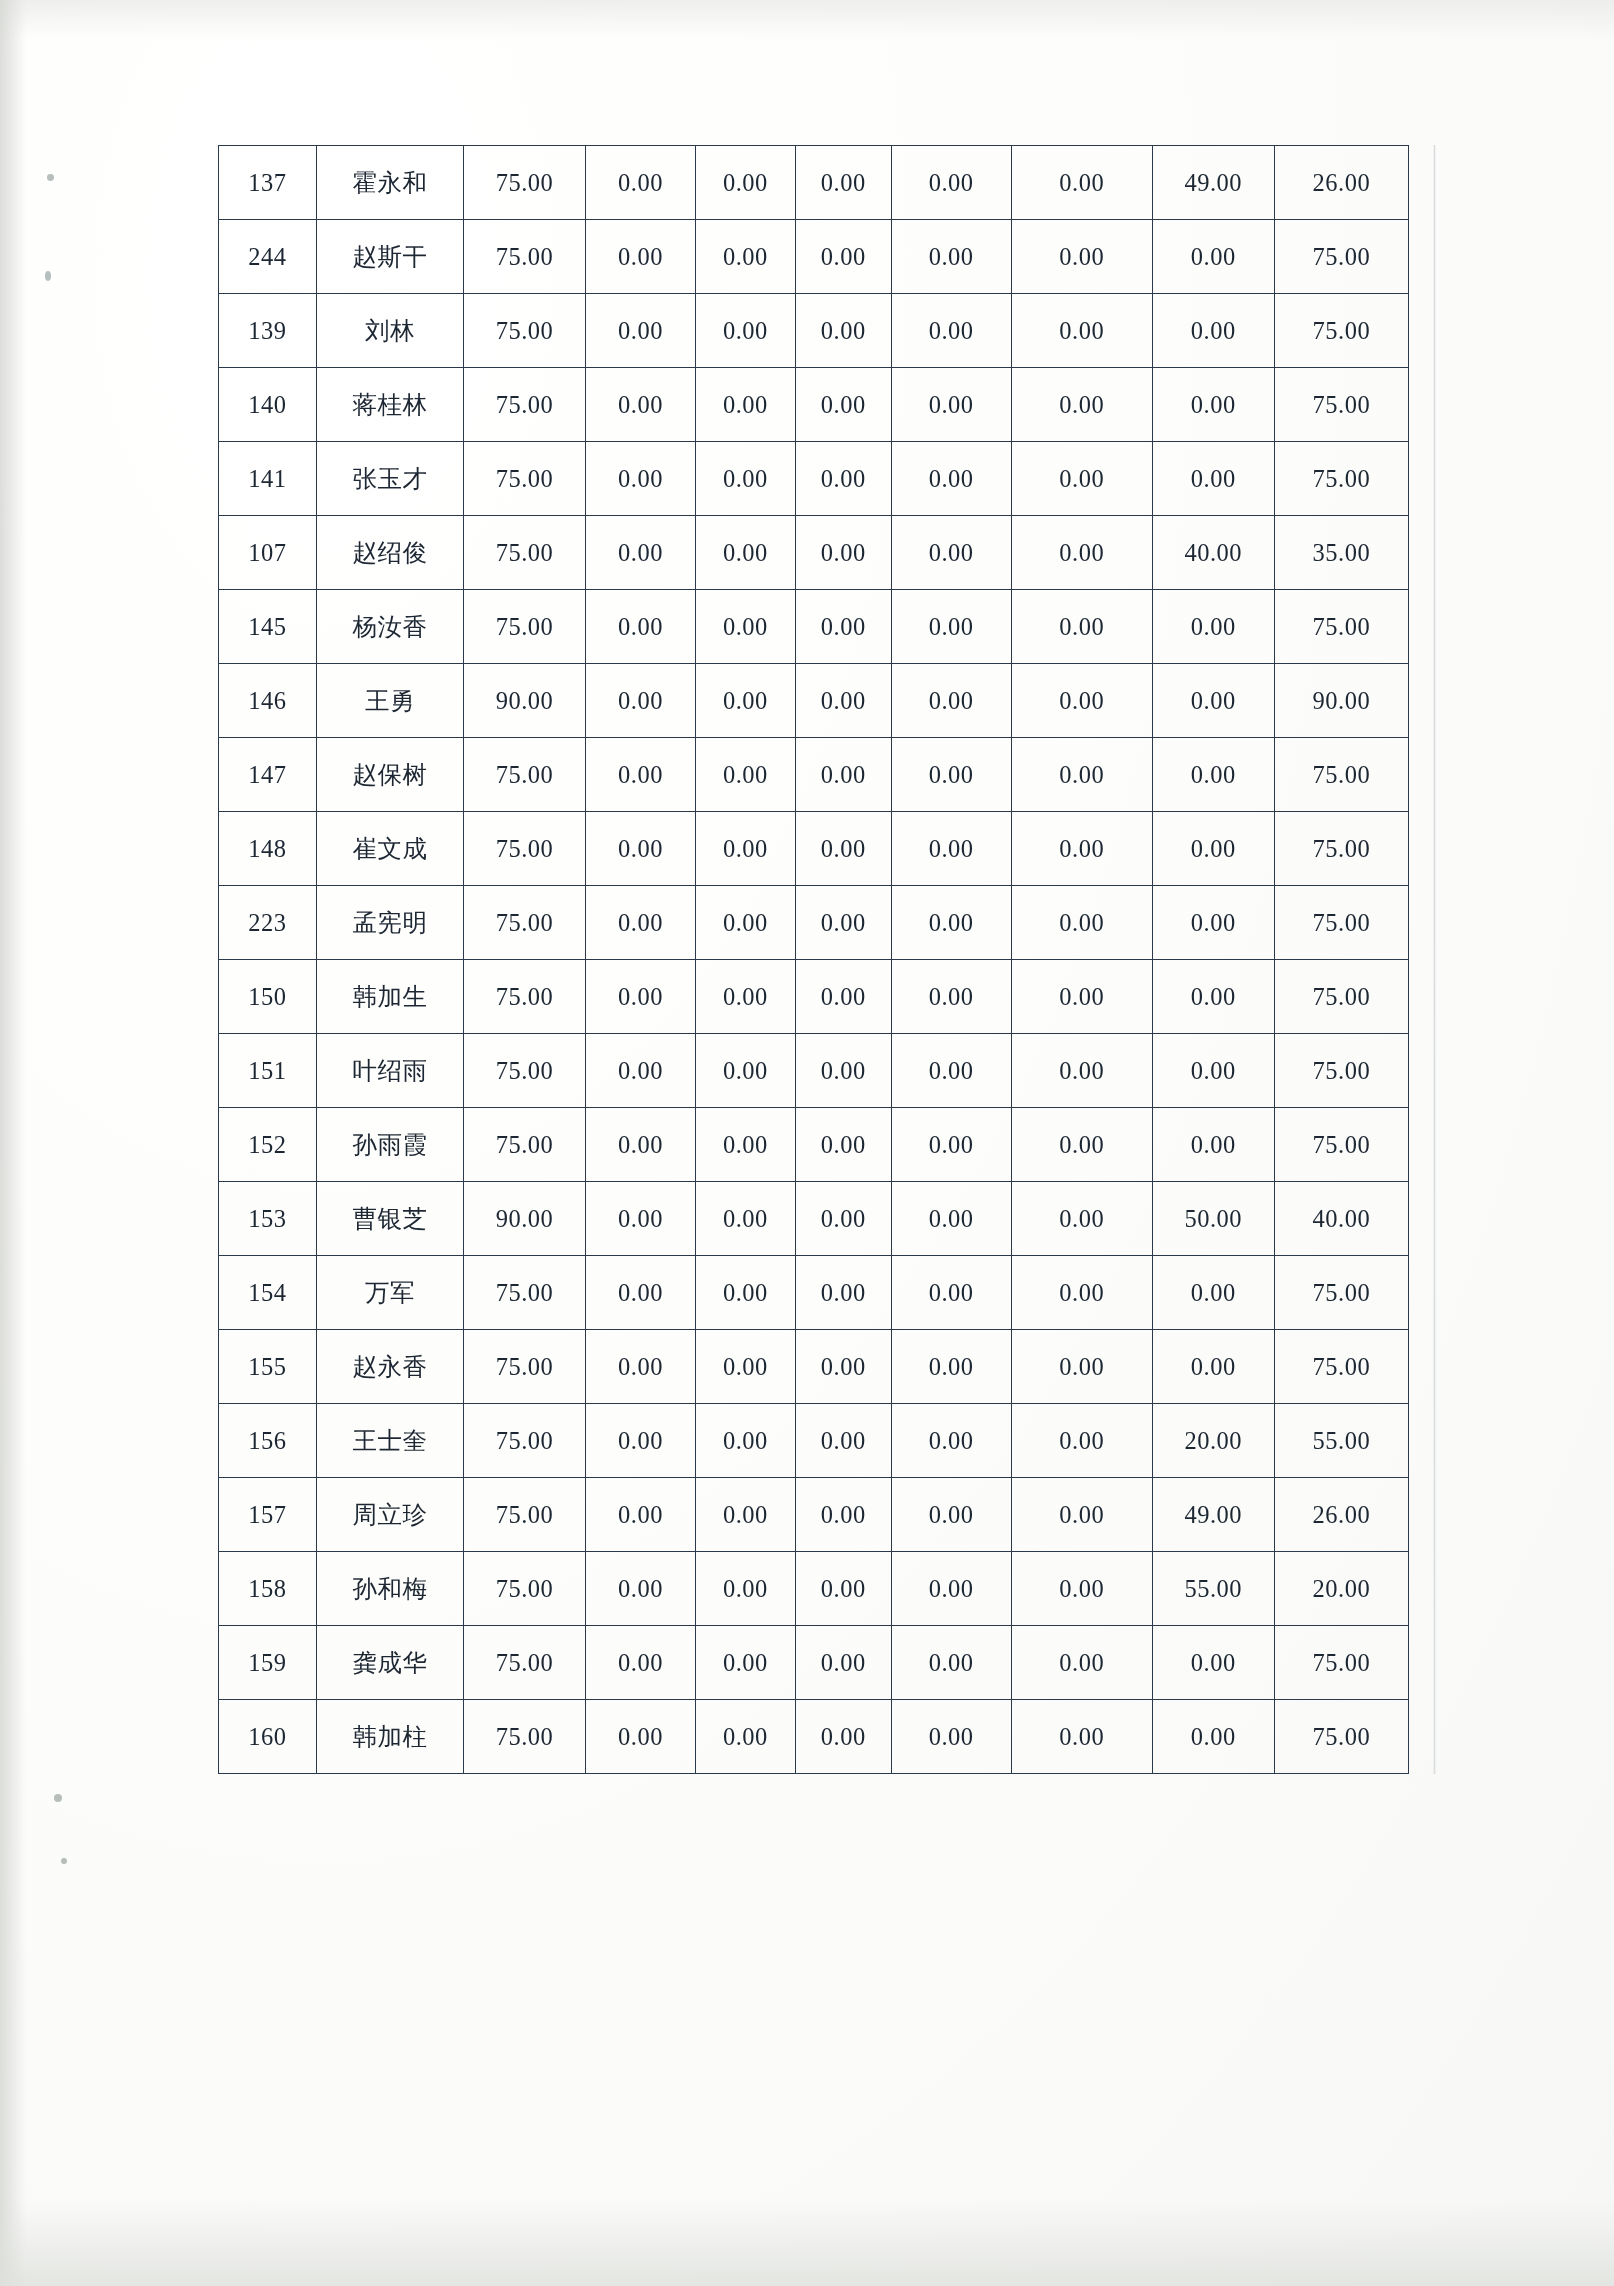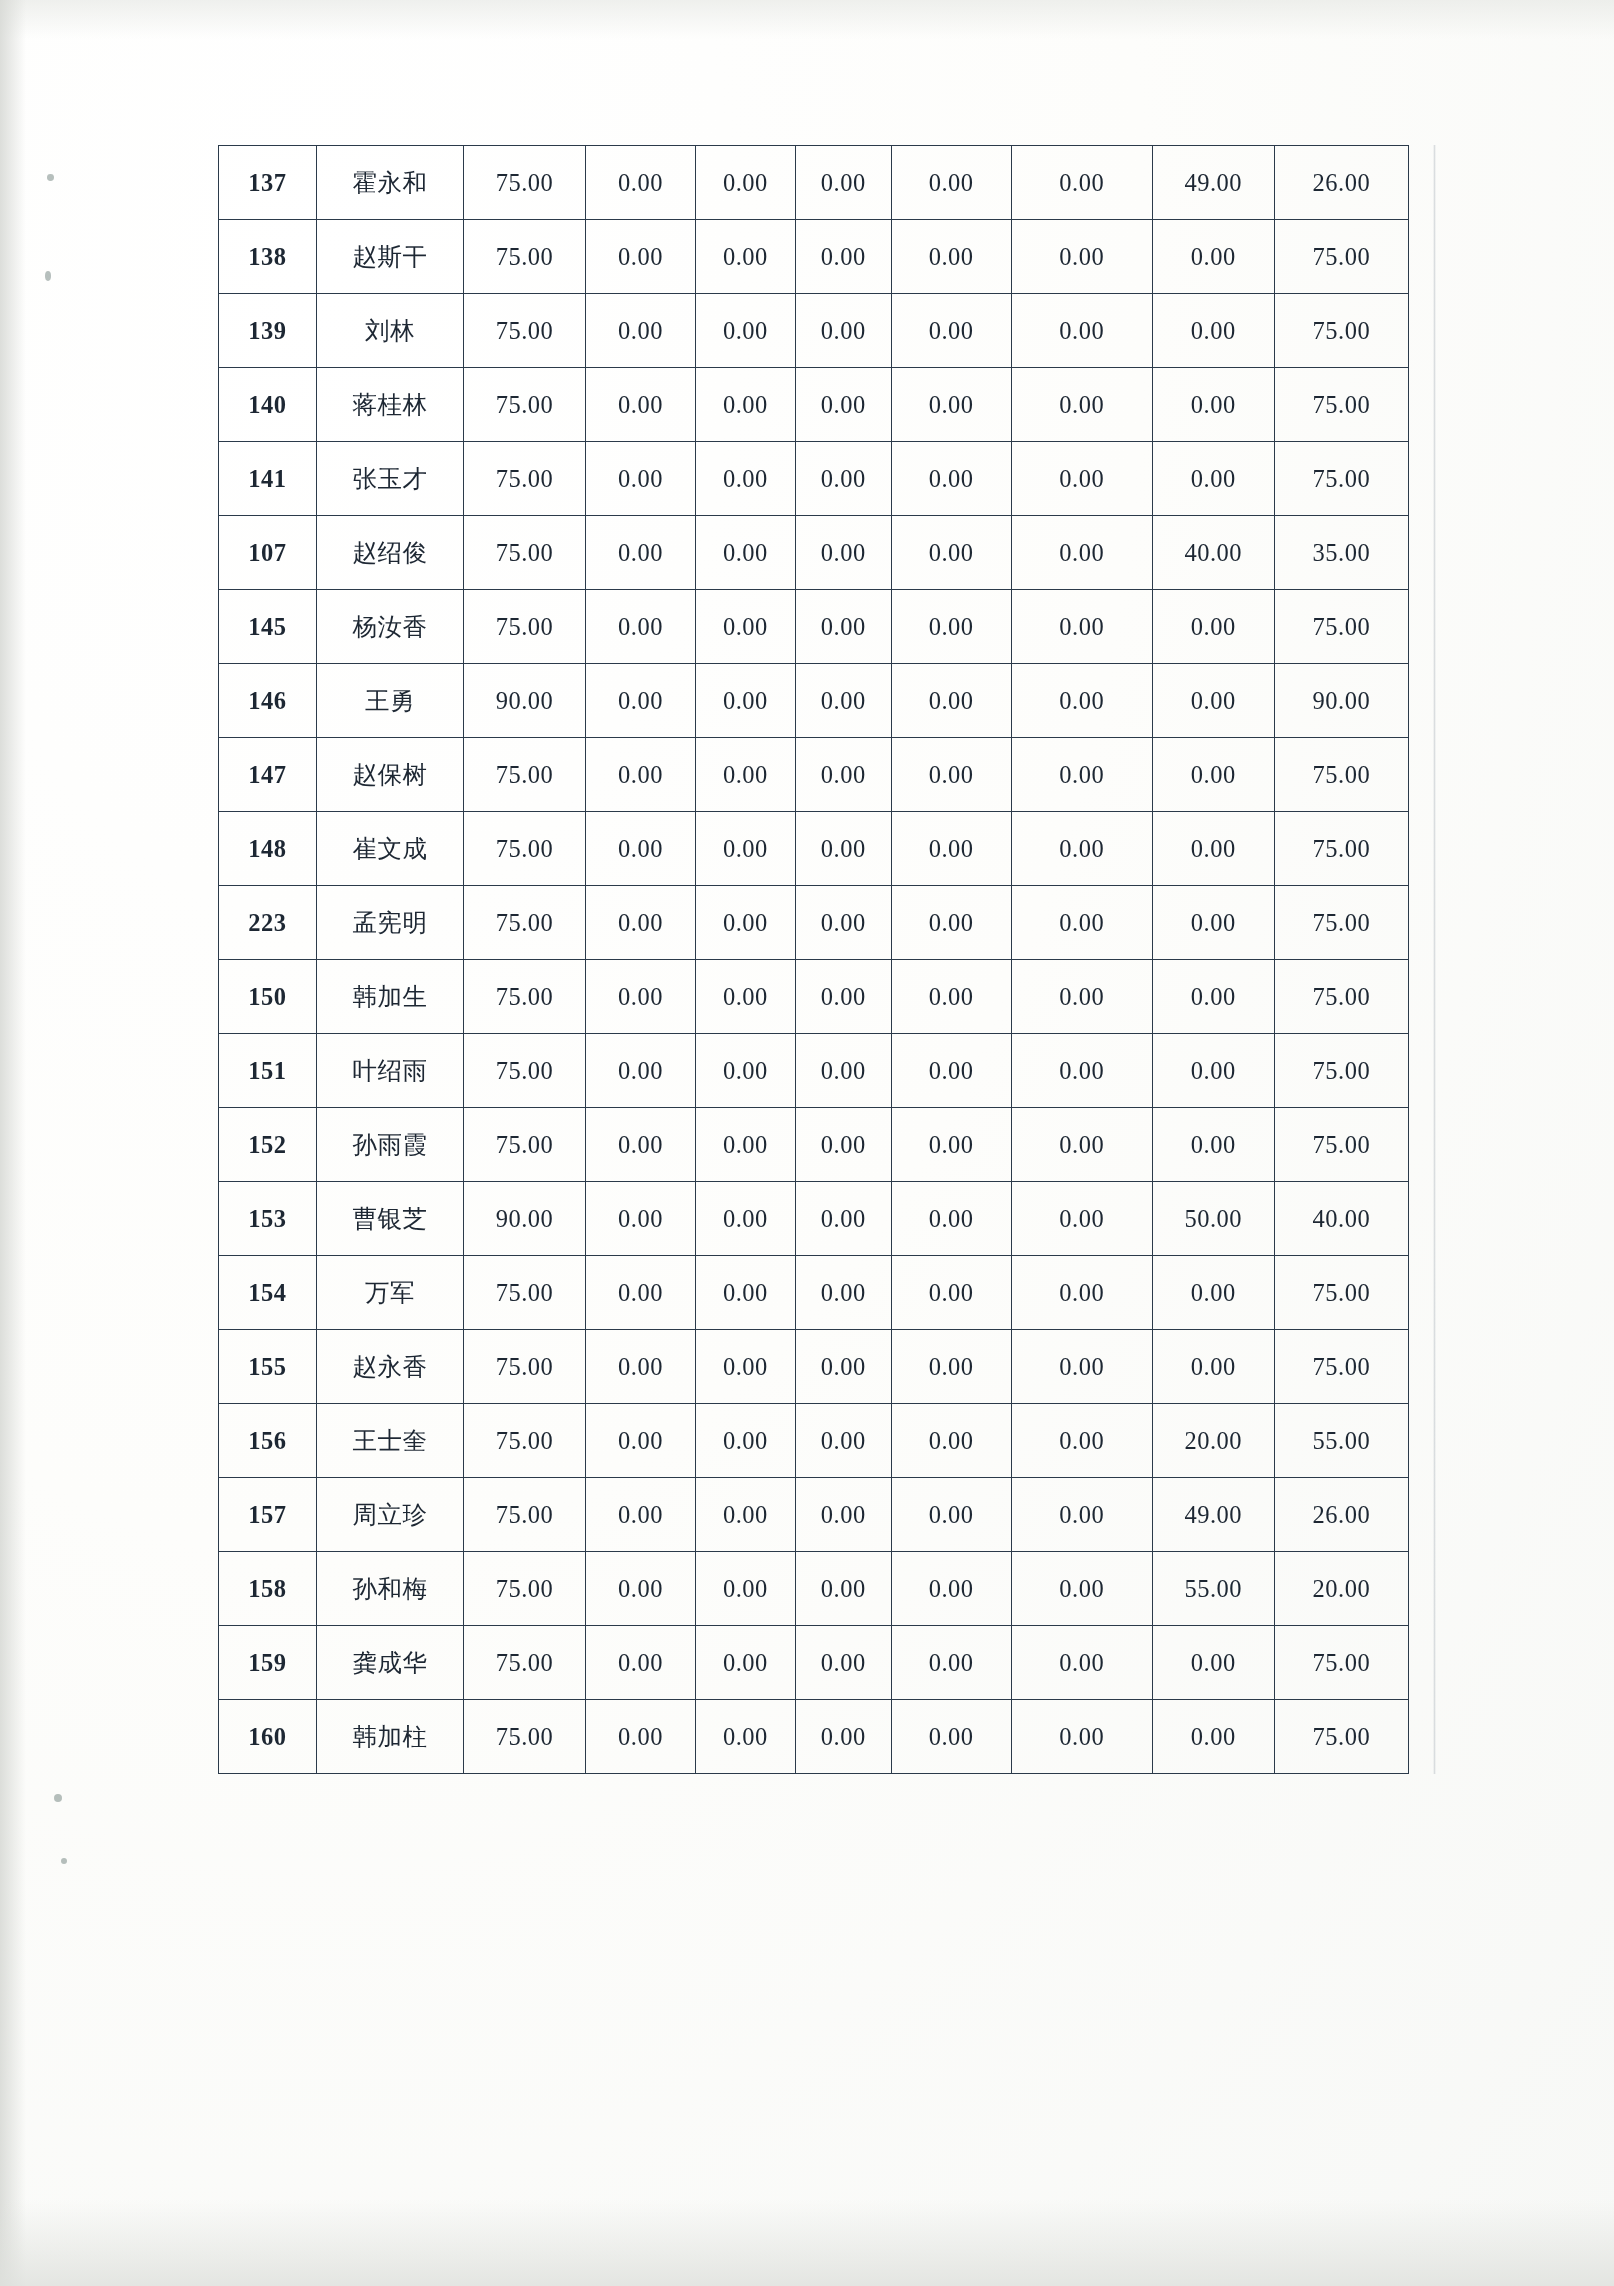--- a/index.html
+++ b/index.html
@@ -63,21 +63,21 @@
     border: 1.6px solid #2b3a4a;
     height: 73px;
     text-align: center;
     vertical-align: middle;
     color: #1d2733;
     font-size: 24.5px;
     letter-spacing: 0.5px;
     padding: 0;
     white-space: nowrap;
   }
-  td.c-idx { width: 96px; font-size: 24.5px; font-weight: bold; }
+  td.c-idx { width: 96px; font-size: 24.5px; }
   td.c-name { width: 145px; font-size: 26.5px; font-family: Liberation Sans, sans-serif; letter-spacing: 2px; }
   td.c-v1 { width: 120px; }
   td.c-v2 { width: 108px; }
   td.c-v3 { width: 98px; }
   td.c-v4 { width: 94px; }
   td.c-v5 { width: 118px; }
   td.c-v6 { width: 139px; }
   td.c-v7 { width: 120px; }
   td.c-v8 { width: 132px; }
 
@@ -114,21 +114,21 @@
           <td class="c-v1">75.00</td>
           <td class="c-v2">0.00</td>
           <td class="c-v3">0.00</td>
           <td class="c-v4">0.00</td>
           <td class="c-v5">0.00</td>
           <td class="c-v6">0.00</td>
           <td class="c-v7">49.00</td>
           <td class="c-v8">26.00</td>
         </tr>
         <tr>
-          <td class="c-idx">138</td>
+          <td class="c-idx">244</td>
           <td class="c-name">赵斯干</td>
           <td class="c-v1">75.00</td>
           <td class="c-v2">0.00</td>
           <td class="c-v3">0.00</td>
           <td class="c-v4">0.00</td>
           <td class="c-v5">0.00</td>
           <td class="c-v6">0.00</td>
           <td class="c-v7">0.00</td>
           <td class="c-v8">75.00</td>
         </tr>

